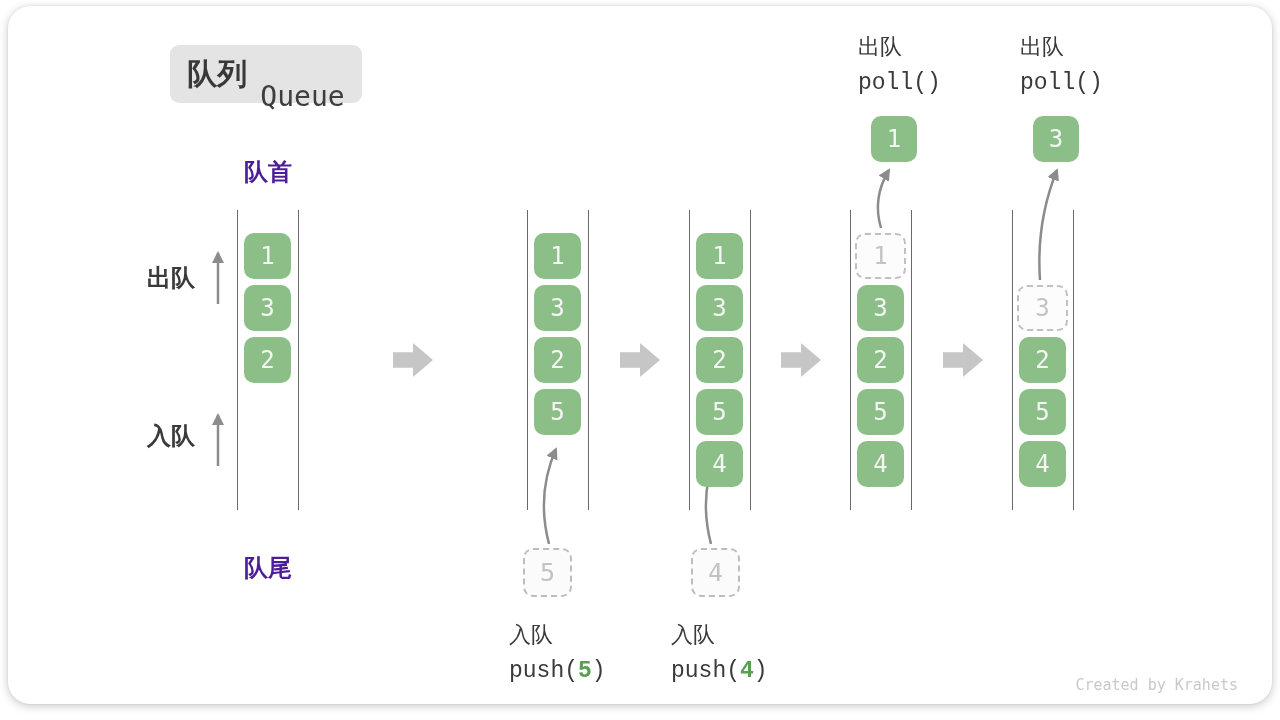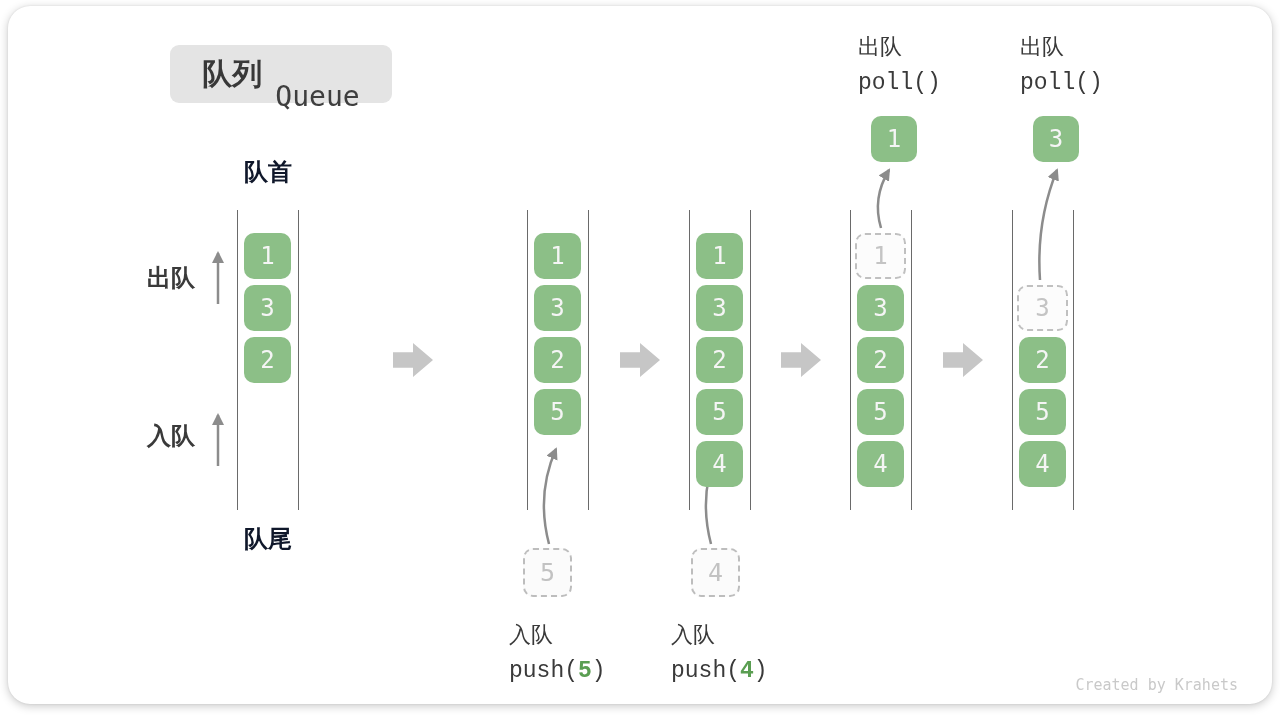--- a/index.html
+++ b/index.html
@@ -12,31 +12,31 @@
   }
   .card {
     position: absolute; left: 8px; top: 6px; width: 1264px; height: 698px;
     background: #ffffff; border-radius: 22px;
     box-shadow: 0 2px 10px rgba(0,0,0,0.22), 0 0 2px rgba(0,0,0,0.10);
   }
   .overlay { position: absolute; left: 0; top: 0; pointer-events: none; }
 
   
   .badge {
-    position: absolute; left: 170px; top: 45px; width: 222px; height: 58px;
+    position: absolute; left: 170px; top: 45px; width: 192px; height: 58px;
     background: #e4e4e4; border-radius: 9px;
     display: flex; align-items: center; justify-content: center; gap: 13px;
   }
   .badge .zh { font-size: 30px; font-weight: 700; color: #383838; }
   .badge .en { font-family: "DejaVu Sans Mono", "Liberation Mono", monospace; font-size: 28px; color: #3e3e3e; margin-top: 44px; }
 
   
-  .marker { position: absolute; width: 64px; text-align: center; font-size: 24px; font-weight: 700; color: #0f172a; }
+  .marker { position: absolute; width: 64px; text-align: center; font-size: 24px; font-weight: 700; color: #4c1d95; }
   .marker.front { left: 236px; top: 156px; }
-  .marker.rear  { left: 236px; top: 523px; }
+  .marker.rear  { left: 236px; top: 552px; }
 
   
   .side-label { position: absolute; font-size: 24px; font-weight: 700; color: #3a3a3a; }
   .side-label.dequeue { left: 147px; top: 262px; }
   .side-label.enqueue { left: 147px; top: 420px; }
 
   
   .queue-col {
     position: absolute; top: 210px; width: 62px; height: 300px;
     border-left: 1.5px solid #6a6a6a; border-right: 1.5px solid #6a6a6a;

